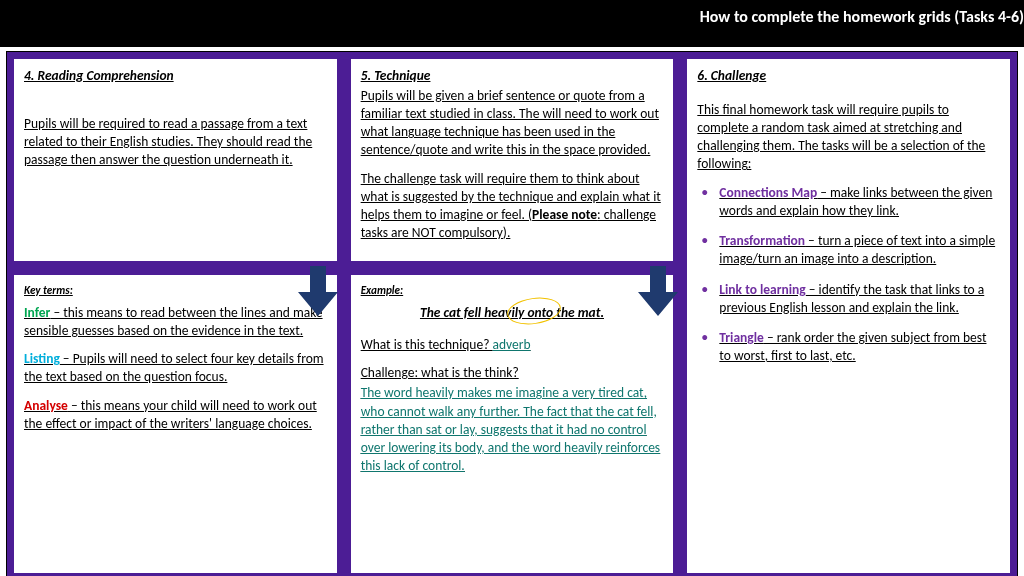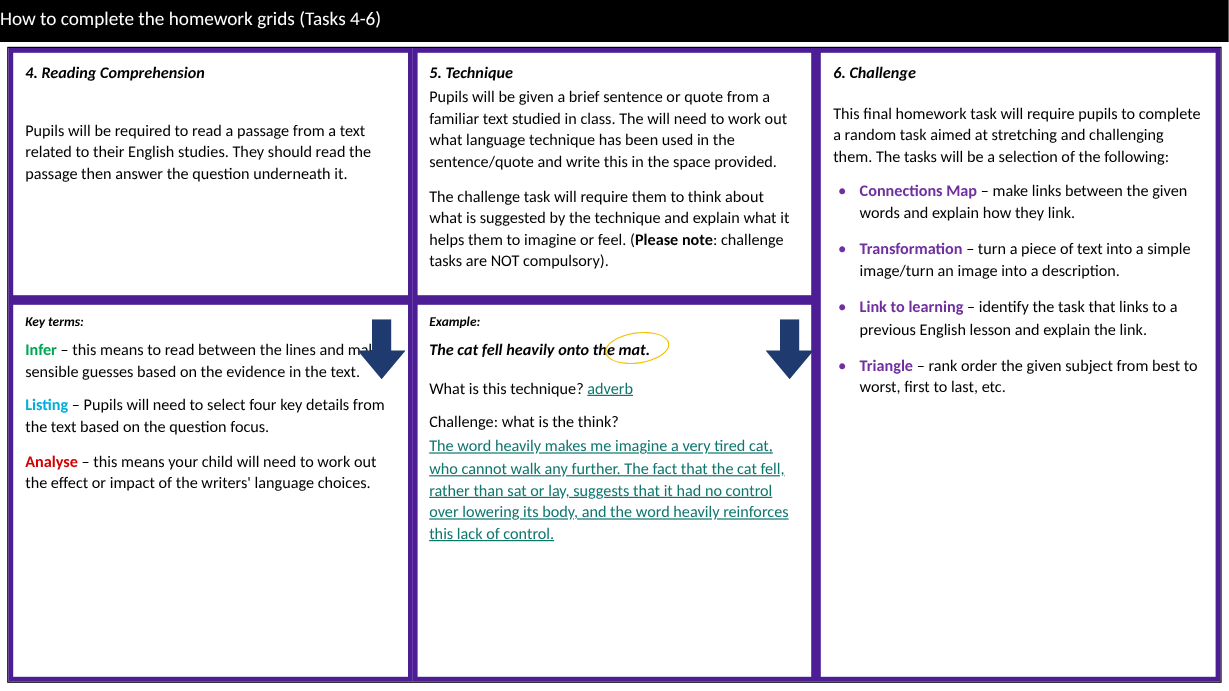--- a/index.html
+++ b/index.html
@@ -9,38 +9,39 @@
     line-height: 1.35;
     width: 1024px;
     height: 576px;
     background: #fff;
     position: relative;
     overflow: hidden;
   }
   .titlebar {
     background: #000;
     color: #fff;
-    text-align: left;
-    font-weight: normal;
+    text-align: right;
+    font-weight: bold;
     font-size: 16px;
-    padding: 6px 0 7px;
+    padding: 6px 0 19px;
   }
   .grid {
     display: grid;
     grid-template-columns: 1fr 1fr 1fr;
     grid-template-rows: auto 1fr;
     border: 1px solid #000;
     margin: 4px 6px 0 6px;
     height: 530px;
   }
   .cell {
-    border: 4px solid #4c1d95;
+    border: 7px solid #4c1d95;
     padding: 8px 10px;
     position: relative;
     overflow: hidden;
+    text-decoration: underline;
   }
   .cell h4 { font-style: italic; font-weight: bold; margin-bottom: 2px; }
   .cell h5 { font-style: italic; font-weight: bold; margin-bottom: 6px; }
   .cell p  { margin-bottom: 10px; }
   .bold { font-weight: bold; }
   .green  { color: #00a651; font-weight: bold; }
   .red    { color: #d40000; font-weight: bold; }
   .cyan   { color: #00aedb; font-weight: bold; }
   .purple { color: #7030a0; font-weight: bold; }
   .orange { color: #0f766e; text-decoration: underline; }
@@ -60,20 +61,21 @@
   .arrow svg { width: 100%; height: 100%; }
   .circle {
     position: absolute;
     border: 1.5px solid #f2c200;
     border-radius: 50%;
     width: 54px; height: 26px;
     transform: rotate(-8deg);
     pointer-events: none;
   }
   .example-quote {
+    text-align: center;
     font-weight: bold;
     font-style: italic;
     margin: 6px 0 14px;
     position: relative;
   }
 </style>
 </head>
 <body>
 
 <div class="titlebar">How to complete the homework grids (Tasks 4-6)</div>

